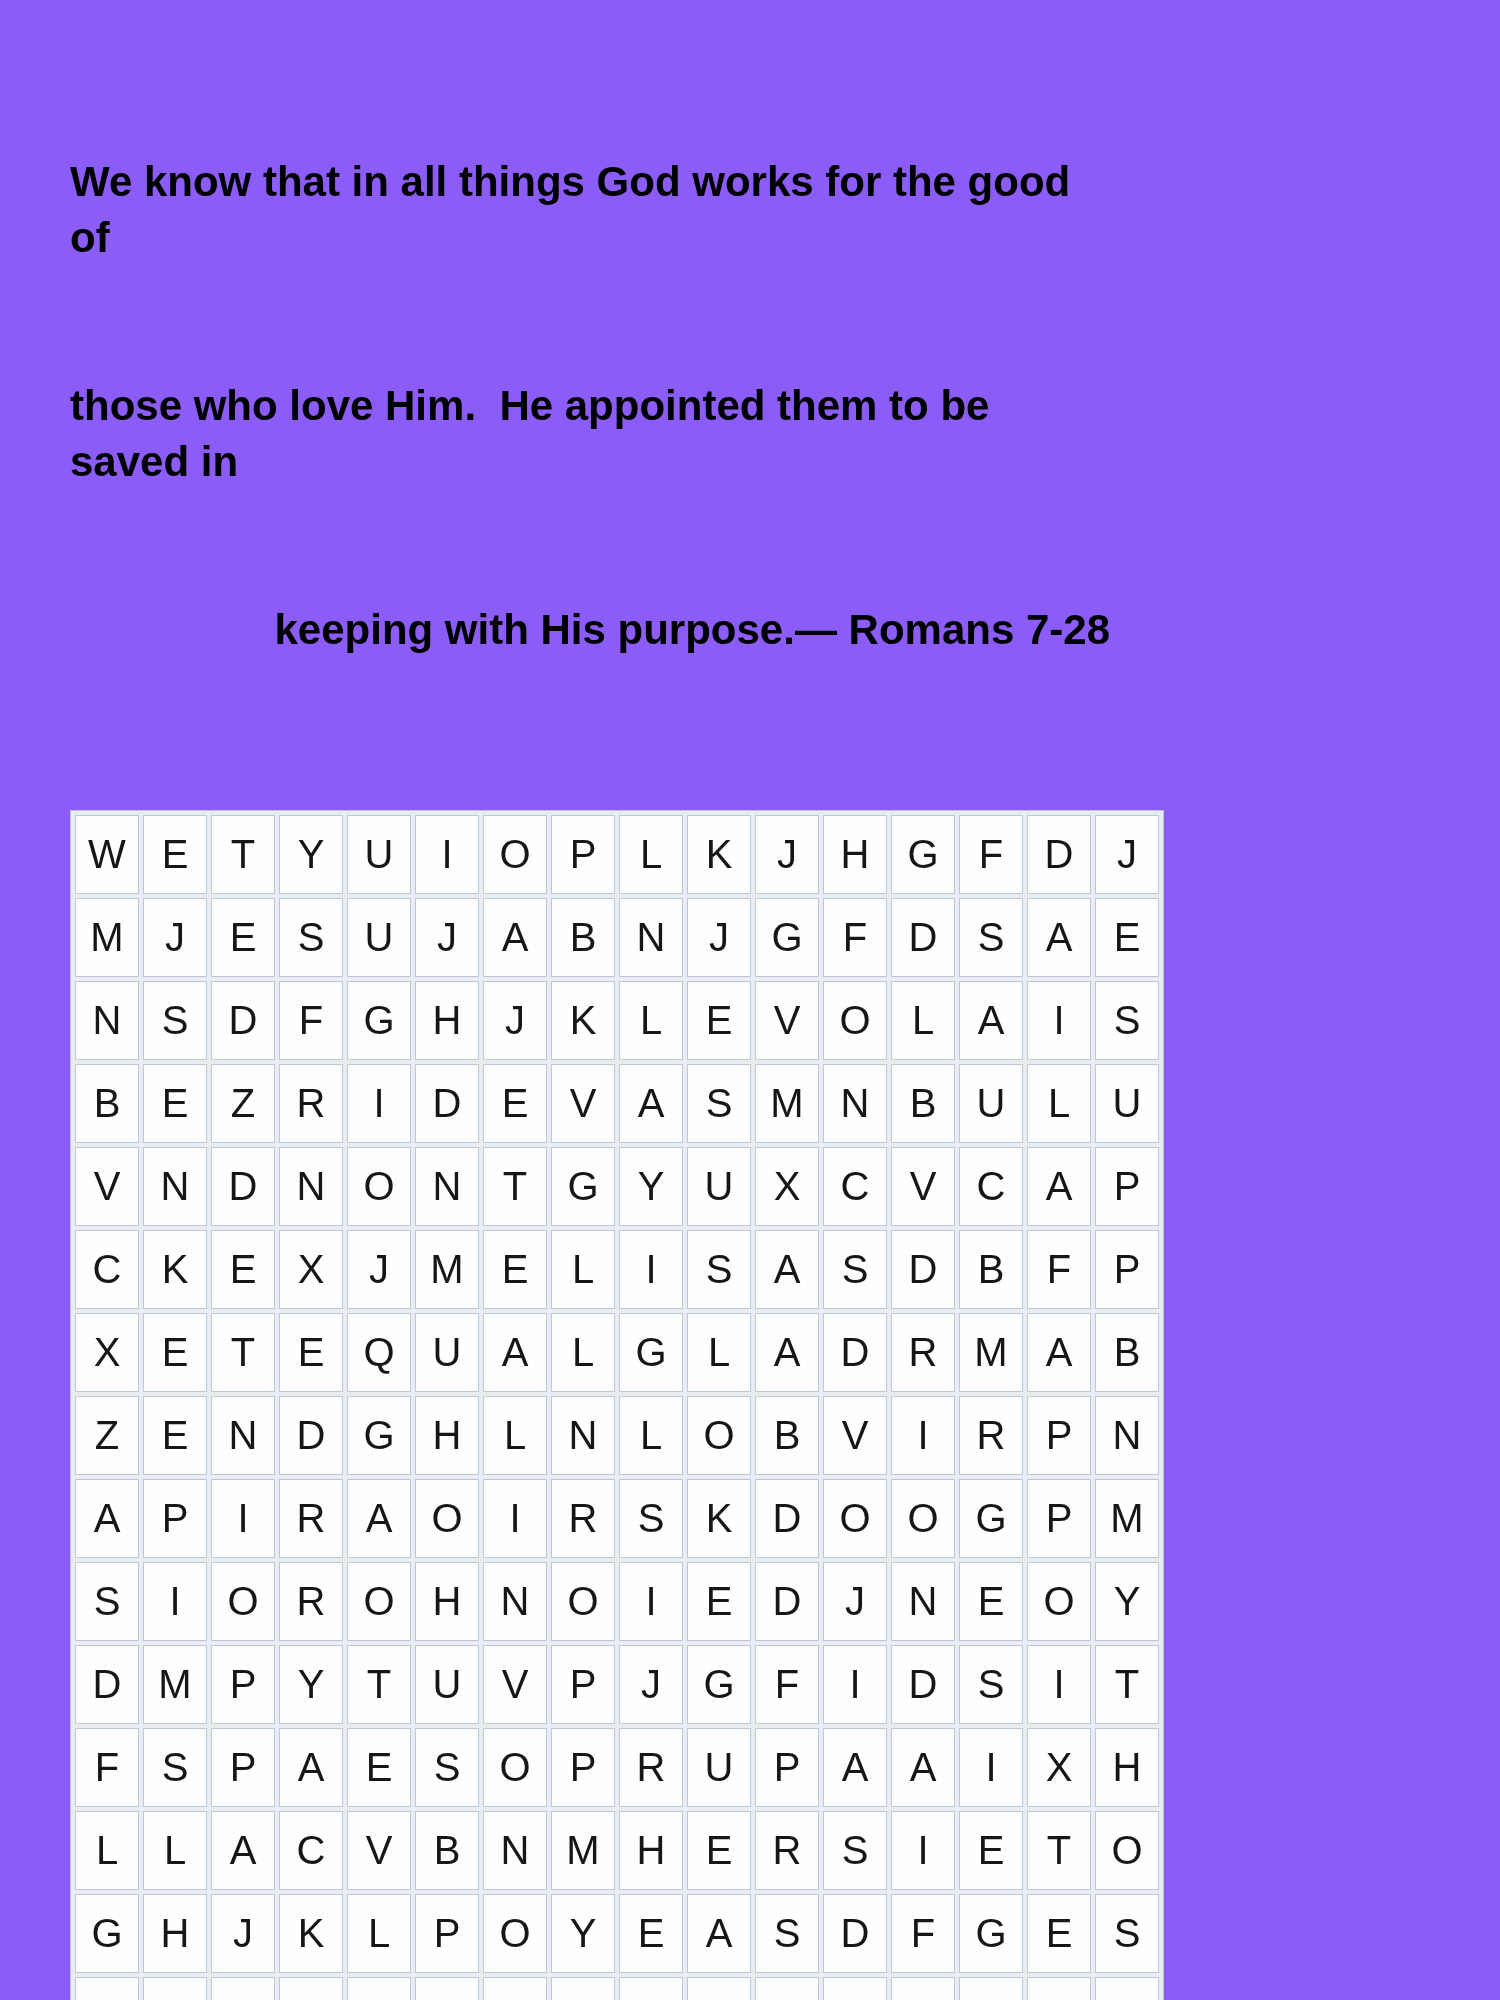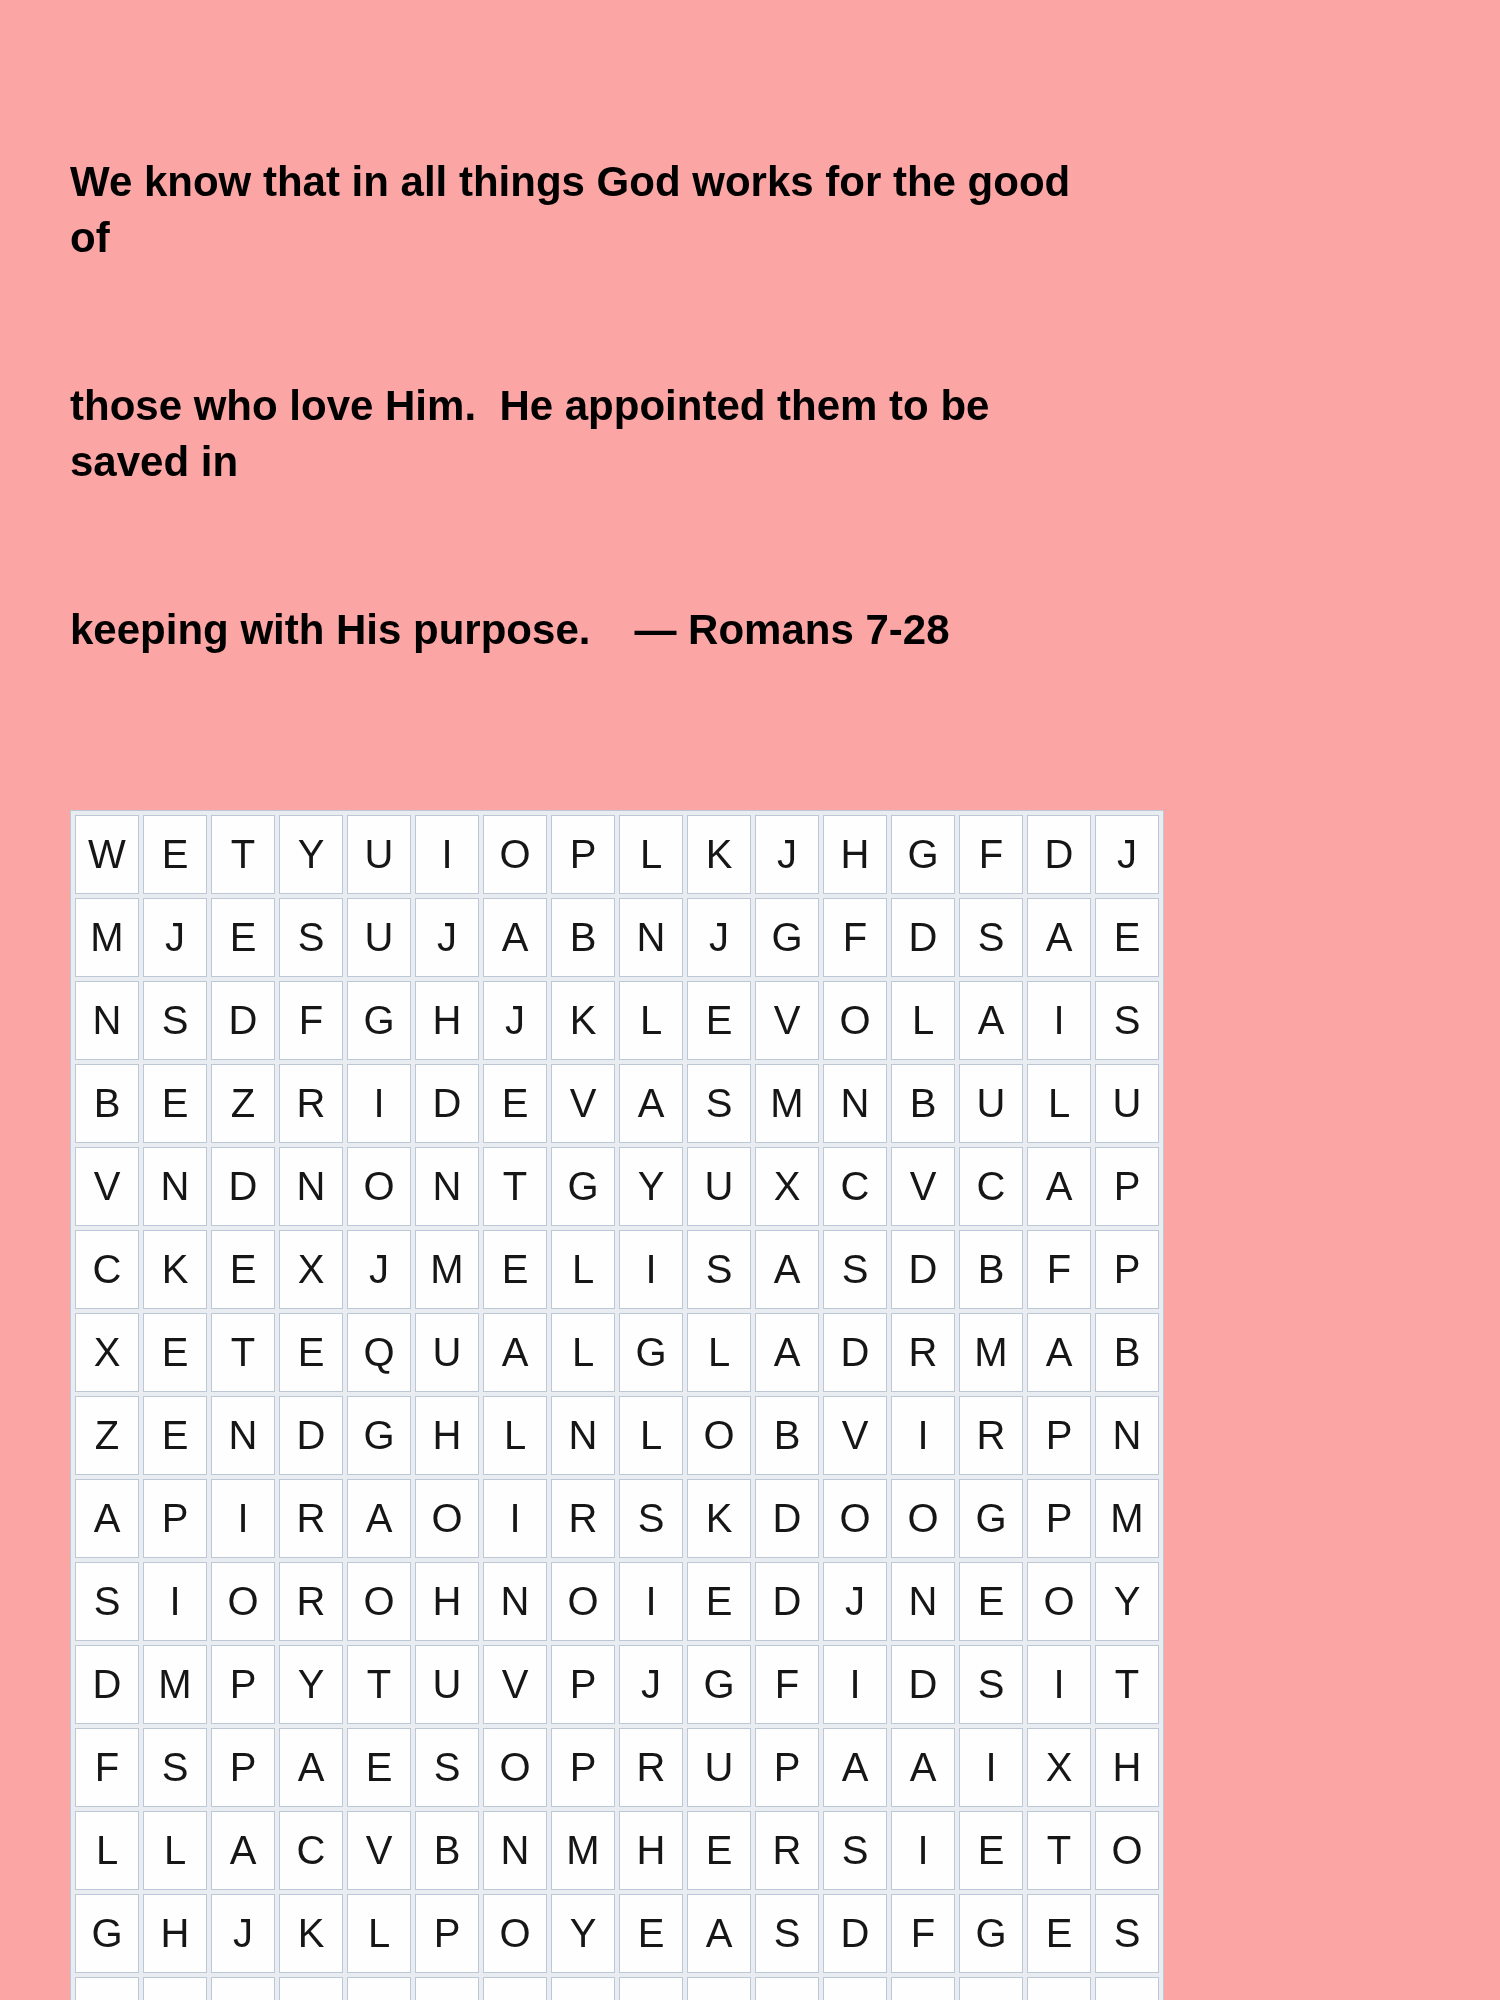--- a/index.html
+++ b/index.html
@@ -1,39 +1,38 @@
 <!DOCTYPE html>
 <html style="--divider: #4f7cb5; --grid-line: #bcc8d6; --grid-gap: #e9edf1;"><head>
 <meta charset="utf-8">
 <style>
   html,body{margin:0;padding:0;background:#ffffff;}
   .page{
     position:relative;
     width:1500px;height:2000px;
-    background:#fca5a5;
+    background:#8b5cf6;
     font-family:"Liberation Sans","DejaVu Sans",sans-serif;
     color:#111;
     box-sizing:border-box;
     padding:42px 65px 0 70px;
     overflow:hidden;
   }
   
   .verse{
     width:1040px;
     font-weight:bold;
     font-size:42px;
     line-height:56px;
     color:#000;
     white-space:pre-wrap;
   }
   .verse-line3{
     display:flex;
-    justify-content:flex-start;
+    justify-content:flex-end;
     align-items:baseline;
-    gap:44px;
   }
   
   .gridwrap{margin-top:40px;}
   table.wsgrid{
     border-collapse:separate;
     border-spacing:4px;
     background:var(--grid-gap,#e9edf1);
     border:1px solid var(--grid-line,#c2cdd9);
   }
   table.wsgrid td{

